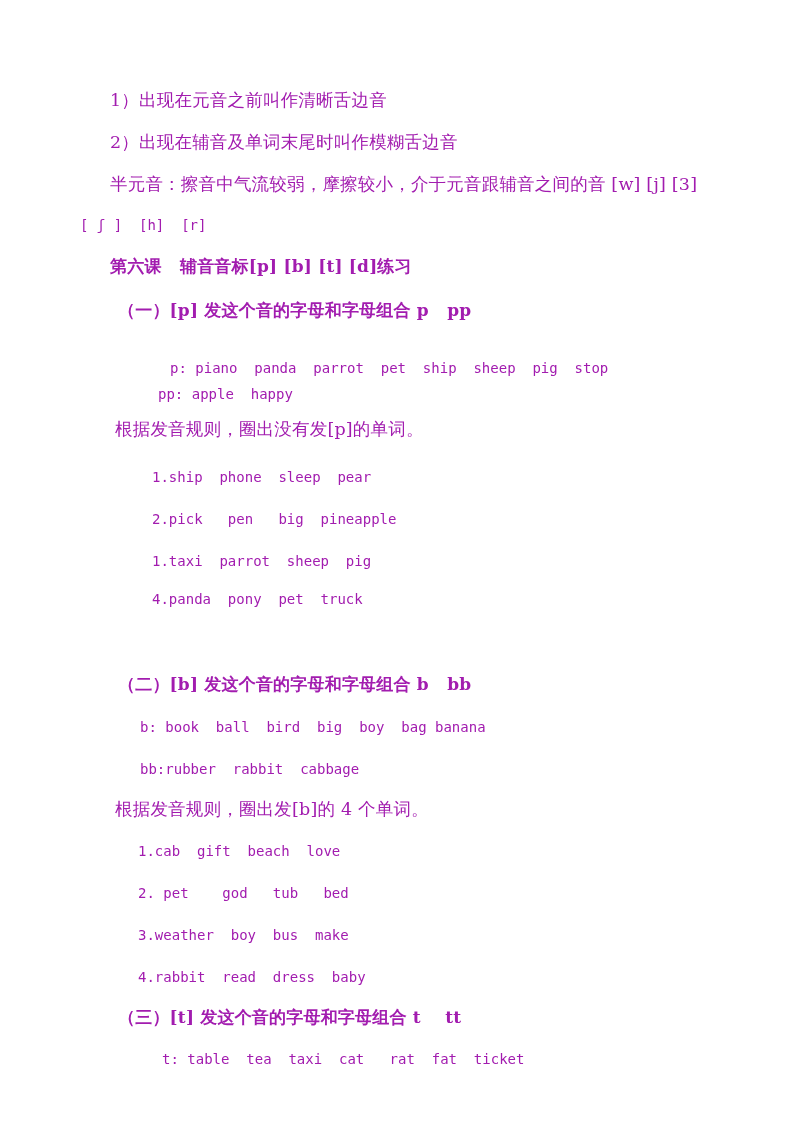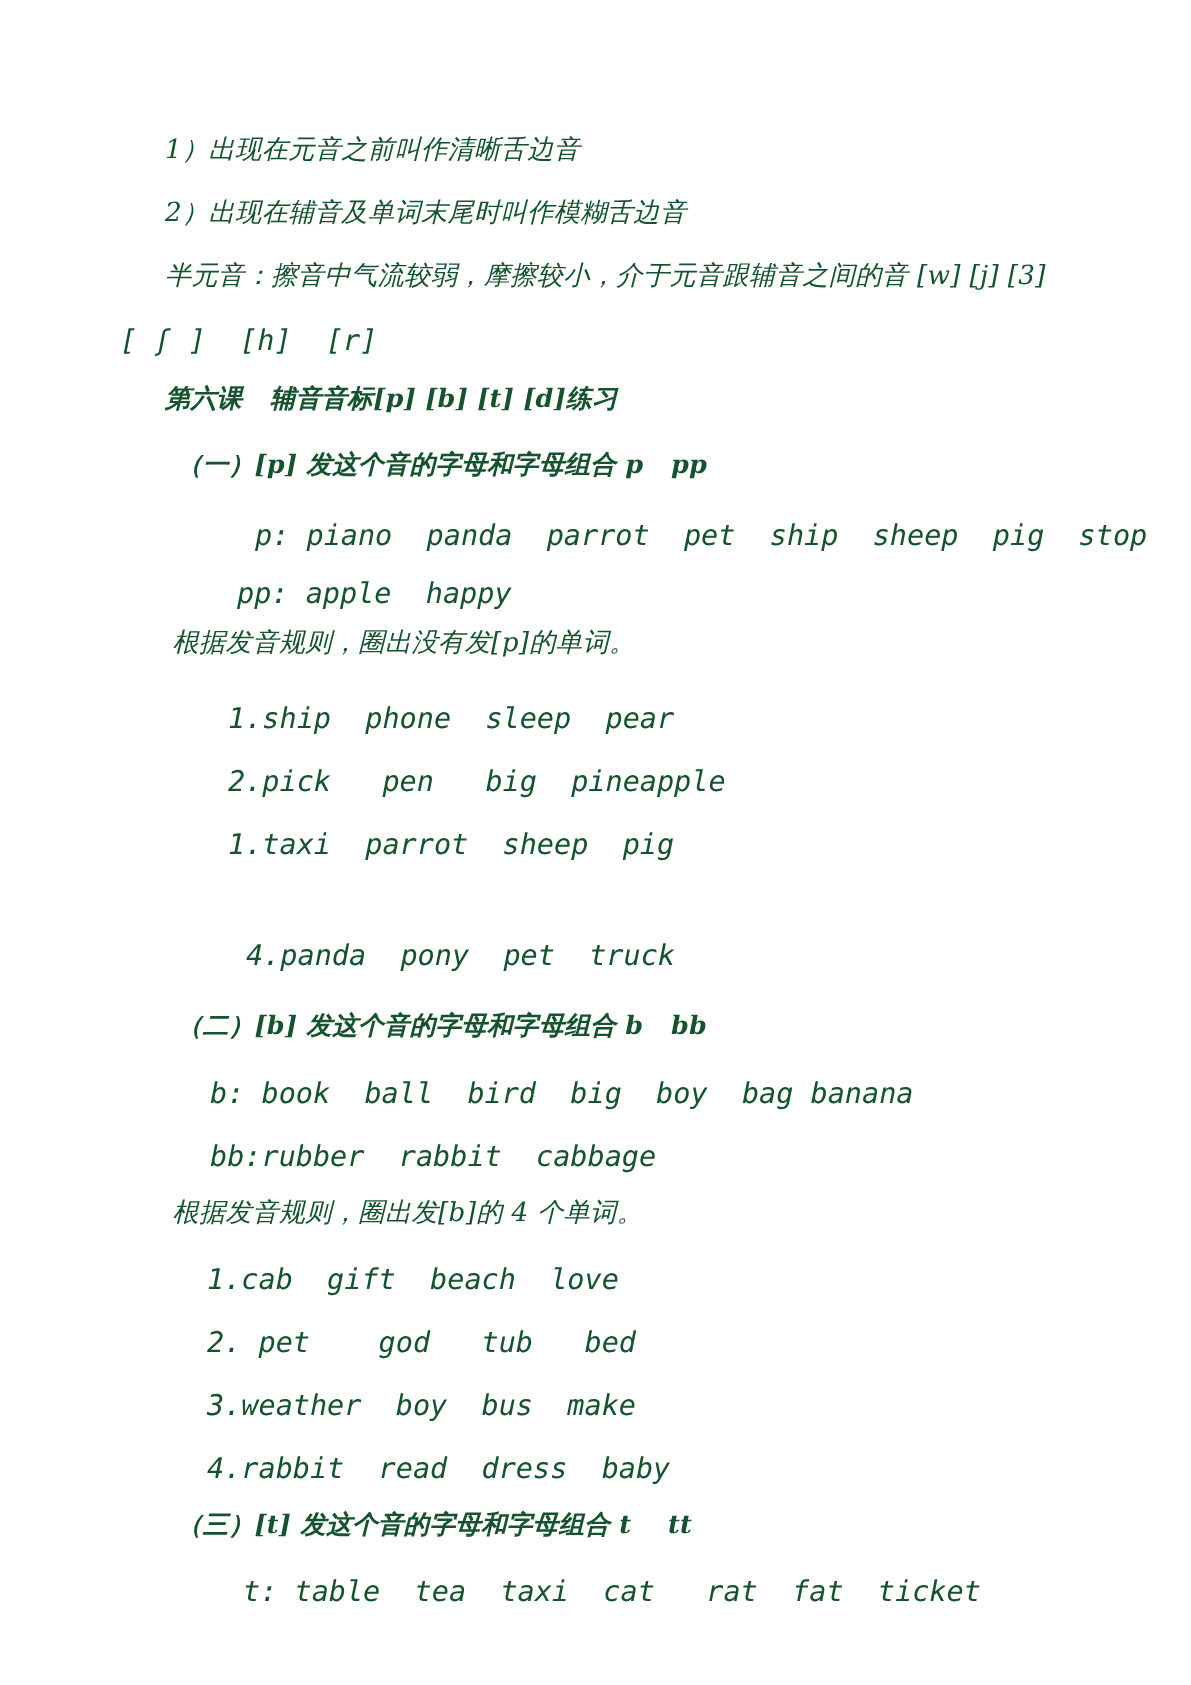--- a/index.html
+++ b/index.html
@@ -25,39 +25,38 @@
     position: absolute;
     left: 0;
     top: 0;
     width: 794px;
   }
   
   .line {
     position: absolute;
     white-space: pre;
     line-height: 1;
-    color: #14532d;
-    font-style: italic;
+    color: #a21caf;
   }
   
   .cjk {
     font-family: "DejaVu Serif", "Liberation Serif", serif;
     font-size: 17.5px;
     letter-spacing: 0.2px;
   }
   .cjk-bold {
     font-family: "DejaVu Serif", "Liberation Serif", serif;
     font-size: 17px;
     font-weight: bold;
     letter-spacing: 0.2px;
   }
   
   .mono {
     font-family: "DejaVu Sans Mono", "Liberation Mono", monospace;
-    font-size: 19px;
+    font-size: 14px;
     letter-spacing: 0px;
   }
 </style>
 </head>
 <body>
 
 <div class="page">
   <div class="content">
 
     <div class="line cjk" style="left:110px; top:92px;"><span>1）</span><span>出现在元音之前叫作清晰舌边音</span></div>
@@ -65,33 +64,33 @@
     <div class="line cjk" style="left:110px; top:134px;"><span>2）</span><span>出现在辅音及单词末尾时叫作模糊舌边音</span></div>
 
     <div class="line cjk" style="left:110px; top:176px;">半元音：擦音中气流较弱，摩擦较小，介于元音跟辅音之间的音 [w] [j] [3]</div>
 
     <div class="line mono" style="left:80px; top:218px;">[ ʃ ]  [h]  [r]</div>
 
     <div class="line cjk-bold" style="left:110px; top:258px;">第六课   辅音音标[p] [b] [t] [d]练习</div>
 
     <div class="line cjk-bold" style="left:118px; top:302px;">（一）[p] 发这个音的字母和字母组合 p   pp</div>
 
-    <div class="line mono" style="left:170px; top:348px;">p: piano  panda  parrot  pet  ship  sheep  pig  stop</div>
+    <div class="line mono" style="left:170px; top:361px;">p: piano  panda  parrot  pet  ship  sheep  pig  stop</div>
 
     <div class="line mono" style="left:158px; top:387px;">pp: apple  happy</div>
 
     <div class="line cjk" style="left:115px; top:421px;">根据发音规则，圈出没有发[p]的单词。</div>
 
     <div class="line mono" style="left:152px; top:470px;">1.ship  phone  sleep  pear</div>
 
     <div class="line mono" style="left:152px; top:512px;">2.pick   pen   big  pineapple</div>
 
     <div class="line mono" style="left:152px; top:554px;">1.taxi  parrot  sheep  pig</div>
 
-    <div class="line mono" style="left:152px; top:628px;margin-left:12px;">4.panda  pony  pet  truck</div>
+    <div class="line mono" style="left:152px; top:592px;">4.panda  pony  pet  truck</div>
 
     <div class="line cjk-bold" style="left:118px; top:676px;">（二）[b] 发这个音的字母和字母组合 b   bb</div>
 
     <div class="line mono" style="left:140px; top:720px;">b: book  ball  bird  big  boy  bag banana</div>
 
     <div class="line mono" style="left:140px; top:762px;">bb:rubber  rabbit  cabbage</div>
 
     <div class="line cjk" style="left:115px; top:801px;">根据发音规则，圈出发[b]的 4 个单词。</div>
 
     <div class="line mono" style="left:138px; top:844px;">1.cab  gift  beach  love</div>

